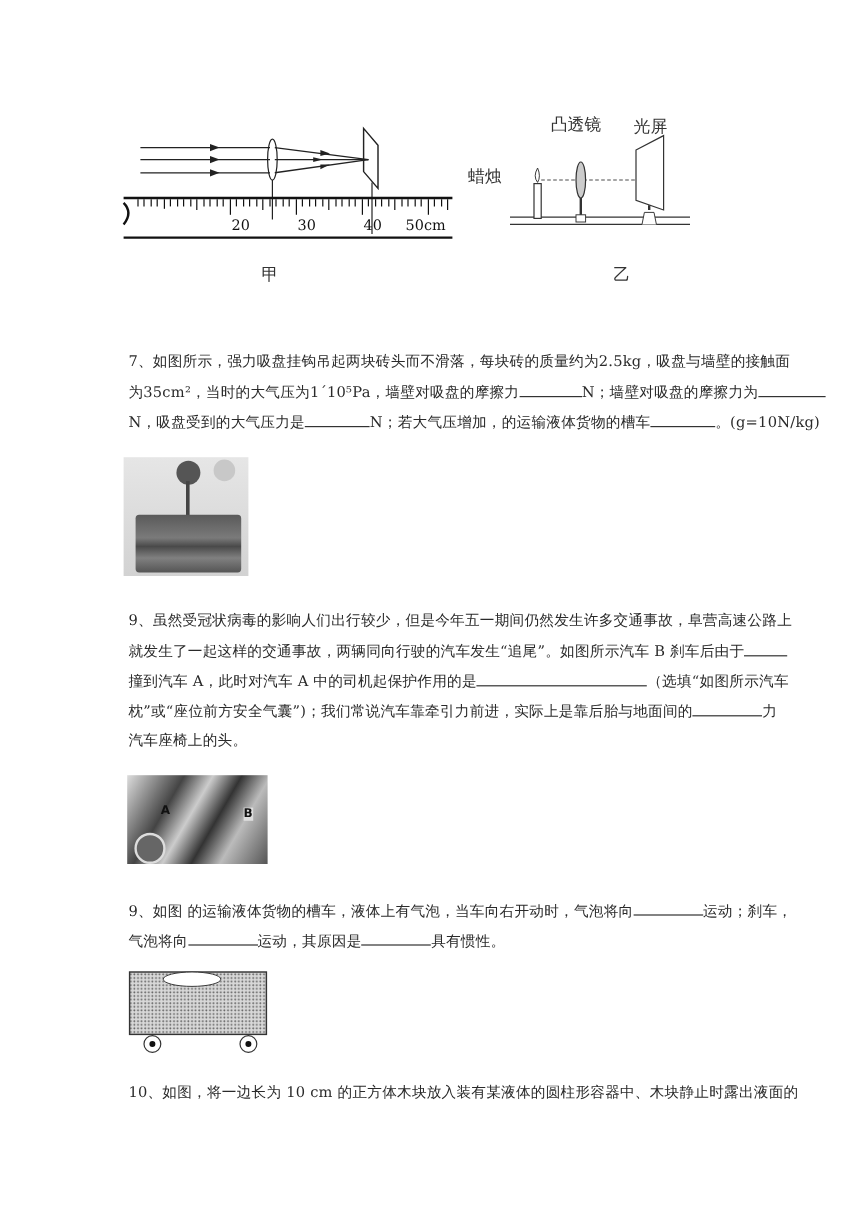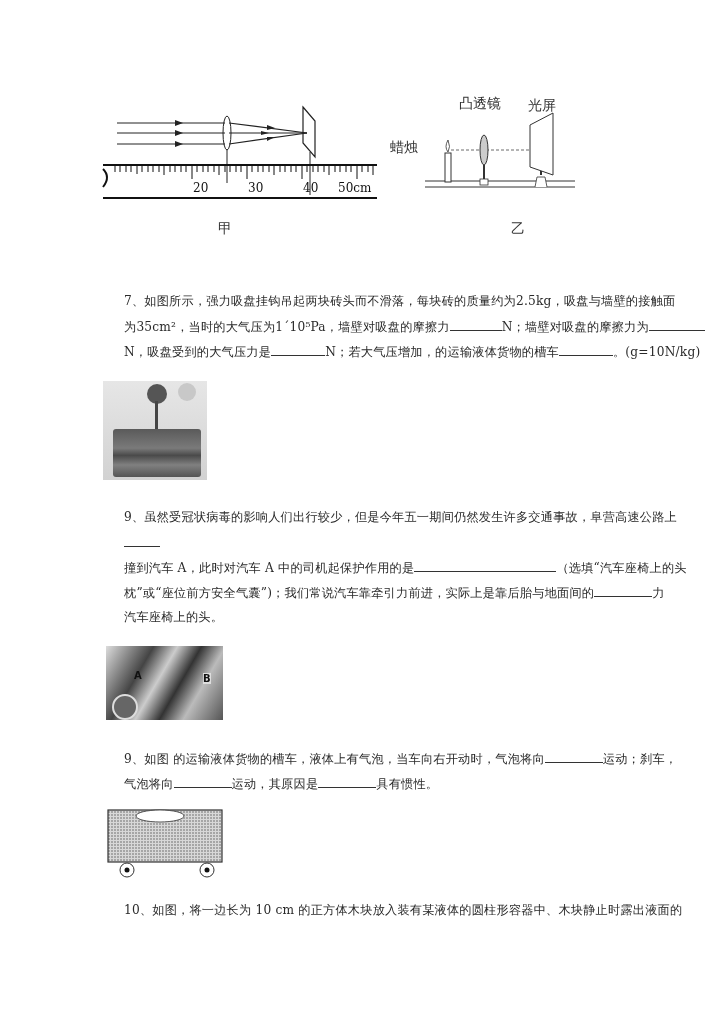--- a/index.html
+++ b/index.html
@@ -1,19 +1,19 @@
 <!DOCTYPE html>
 <html><head>
 <meta charset="utf-8">
 <style>
   html, body { margin: 0; padding: 0; background: #ffffff; }
   body { width: 720px; height: 1017px; position: relative; overflow: hidden;
          font-family: "DejaVu Serif", "Liberation Serif", serif; color: #222; }
   .abs { position: absolute; }
-  .line { position: absolute; left: 107px; font-size: 12.2px; white-space: nowrap; letter-spacing: 0.2px; color: #2a2a2a; margin-left: 17px; }
+  .line { position: absolute; left: 107px; font-size: 12.2px; white-space: nowrap; letter-spacing: 0.2px; color: #2a2a2a; }
   .blank { display: inline-block; border-bottom: 1px solid #333; height: 12px; vertical-align: baseline; }
   .cap { position: absolute; font-family: "DejaVu Sans", sans-serif; font-size: 14px; color: #333; }
   .photo { position: absolute; background: #ddd; }
   svg text { font-family: "DejaVu Serif", serif; }
 </style>
 </head>
 <body>
 
 <svg class="abs" style="left:95px;top:95px" width="290" height="115" viewBox="0 0 290 115">
 
@@ -130,24 +130,24 @@
 
 <div class="photo" style="left:103px;top:381px;width:104px;height:99px;background:linear-gradient(#e6e6e6,#d2d2d2);">
   <div class="abs" style="left:44px;top:3px;width:20px;height:20px;border-radius:50%;background:#555;"></div>
   <div class="abs" style="left:75px;top:2px;width:18px;height:18px;border-radius:50%;background:#c8c8c8;"></div>
   <div class="abs" style="left:52px;top:20px;width:3px;height:30px;background:#444;"></div>
   <div class="abs" style="left:10px;top:48px;width:88px;height:48px;background:linear-gradient(#5a5a5a,#7a7a7a 40%,#4a4a4a 55%,#808080 75%,#555);border-radius:3px;"></div>
 </div>
 
 <div class="line" style="top:509px">9、虽然受冠状病毒的影响人们出行较少，但是今年五一期间仍然发生许多交通事故，阜营高速公路上</div>
 <div class="line" style="top:534px">
-  <span class="blank" style="width:36px"></span>
+  <span>就发生了一起这样的交通事故，两辆同向行驶的汽车发生“追尾”。如图所示汽车 B 刹车后由于</span><span class="blank" style="width:36px"></span>
 </div>
 <div class="line" style="top:559px">
-  <span>撞到汽车 A，此时对汽车 A 中的司机起保护作用的是</span><span class="blank" style="width:142px"></span><span>（选填“汽车座椅上的头</span>
+  <span>撞到汽车 A，此时对汽车 A 中的司机起保护作用的是</span><span class="blank" style="width:142px"></span><span>（选填“如图所示汽车</span>
 </div>
 <div class="line" style="top:584px">
   <span>枕”或“座位前方安全气囊”)；我们常说汽车靠牵引力前进，实际上是靠后胎与地面间的</span><span class="blank" style="width:58px"></span><span>力</span>
 </div>
 <div class="line" style="top:609px">汽车座椅上的头。</div>
 
 <div class="photo" style="left:106px;top:646px;width:117px;height:74px;background:linear-gradient(120deg,#ddd 0%,#444 30%,#ccc 45%,#333 60%,#bbb 75%,#555 100%);">
   <span class="abs" style="left:28px;top:24px;font-size:10px;color:#111;font-family:'DejaVu Sans',sans-serif;font-weight:bold;">A</span>
   <span class="abs" style="left:97px;top:27px;font-size:10px;color:#111;font-family:'DejaVu Sans',sans-serif;font-weight:bold;background:#ddd;">B</span>
   <div class="abs" style="left:6px;top:48px;width:22px;height:22px;border-radius:50%;background:#666;border:2px solid #ddd;"></div>

